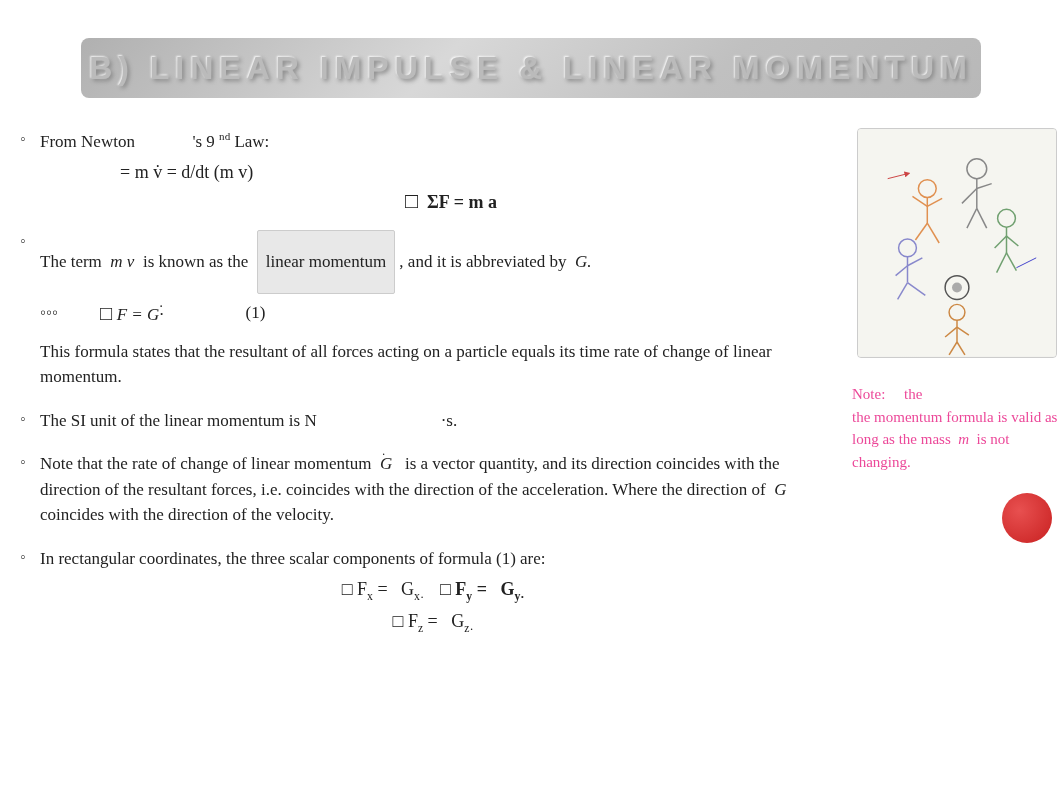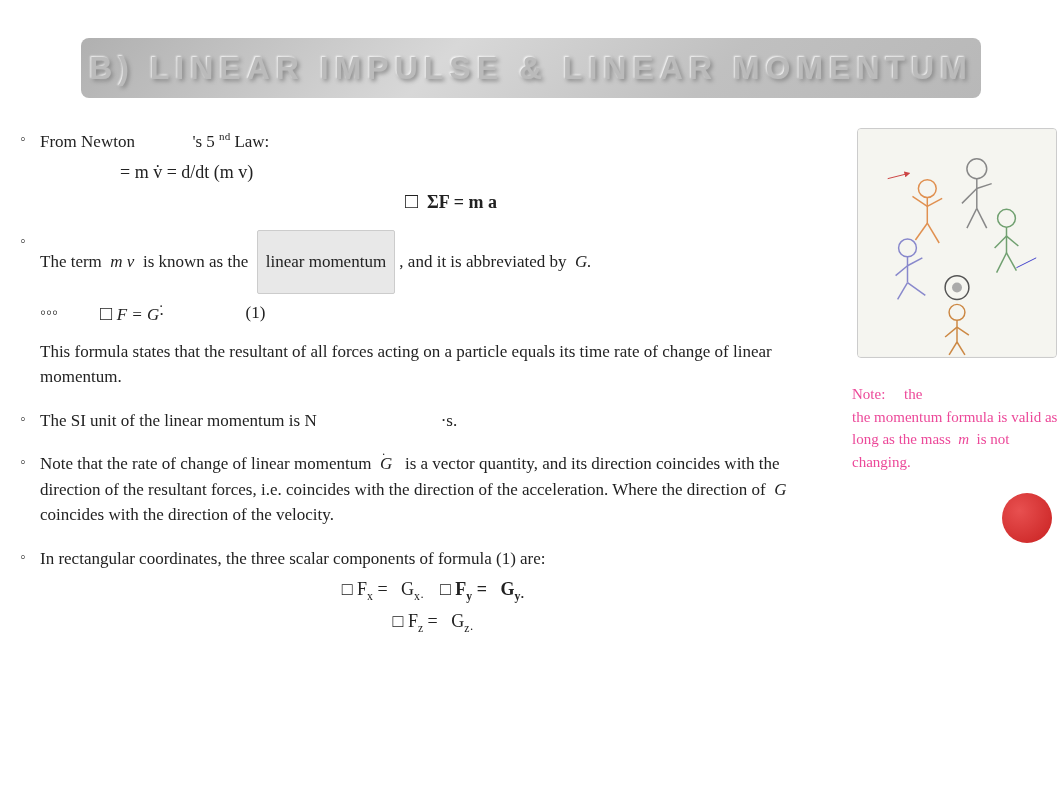--- a/index.html
+++ b/index.html
@@ -171,21 +171,21 @@
 <div class="main-content">
 
   <div class="left-content">
 
     <div class="section">
       <div class="bullet">◦</div>
       <div class="section-content">
         <div class="para-section">
           <span>From Newton</span>
           <span style="letter-spacing:8px;">&nbsp;&nbsp;&nbsp;&nbsp;</span>
-          <span>'s 5</span>
+          <span>'s 9</span>
           <sup>nd</sup>
           <span> Law:</span>
         </div>
         <div class="math-block" style="margin-left: 80px; text-align:left;">
           <span>= m v̇ = d/dt (m v)</span>
         </div>
         <div class="math-block row-indent">
           <span class="sigma">□</span>&nbsp;
           <strong>ΣF  =  m a</strong>
         </div>

